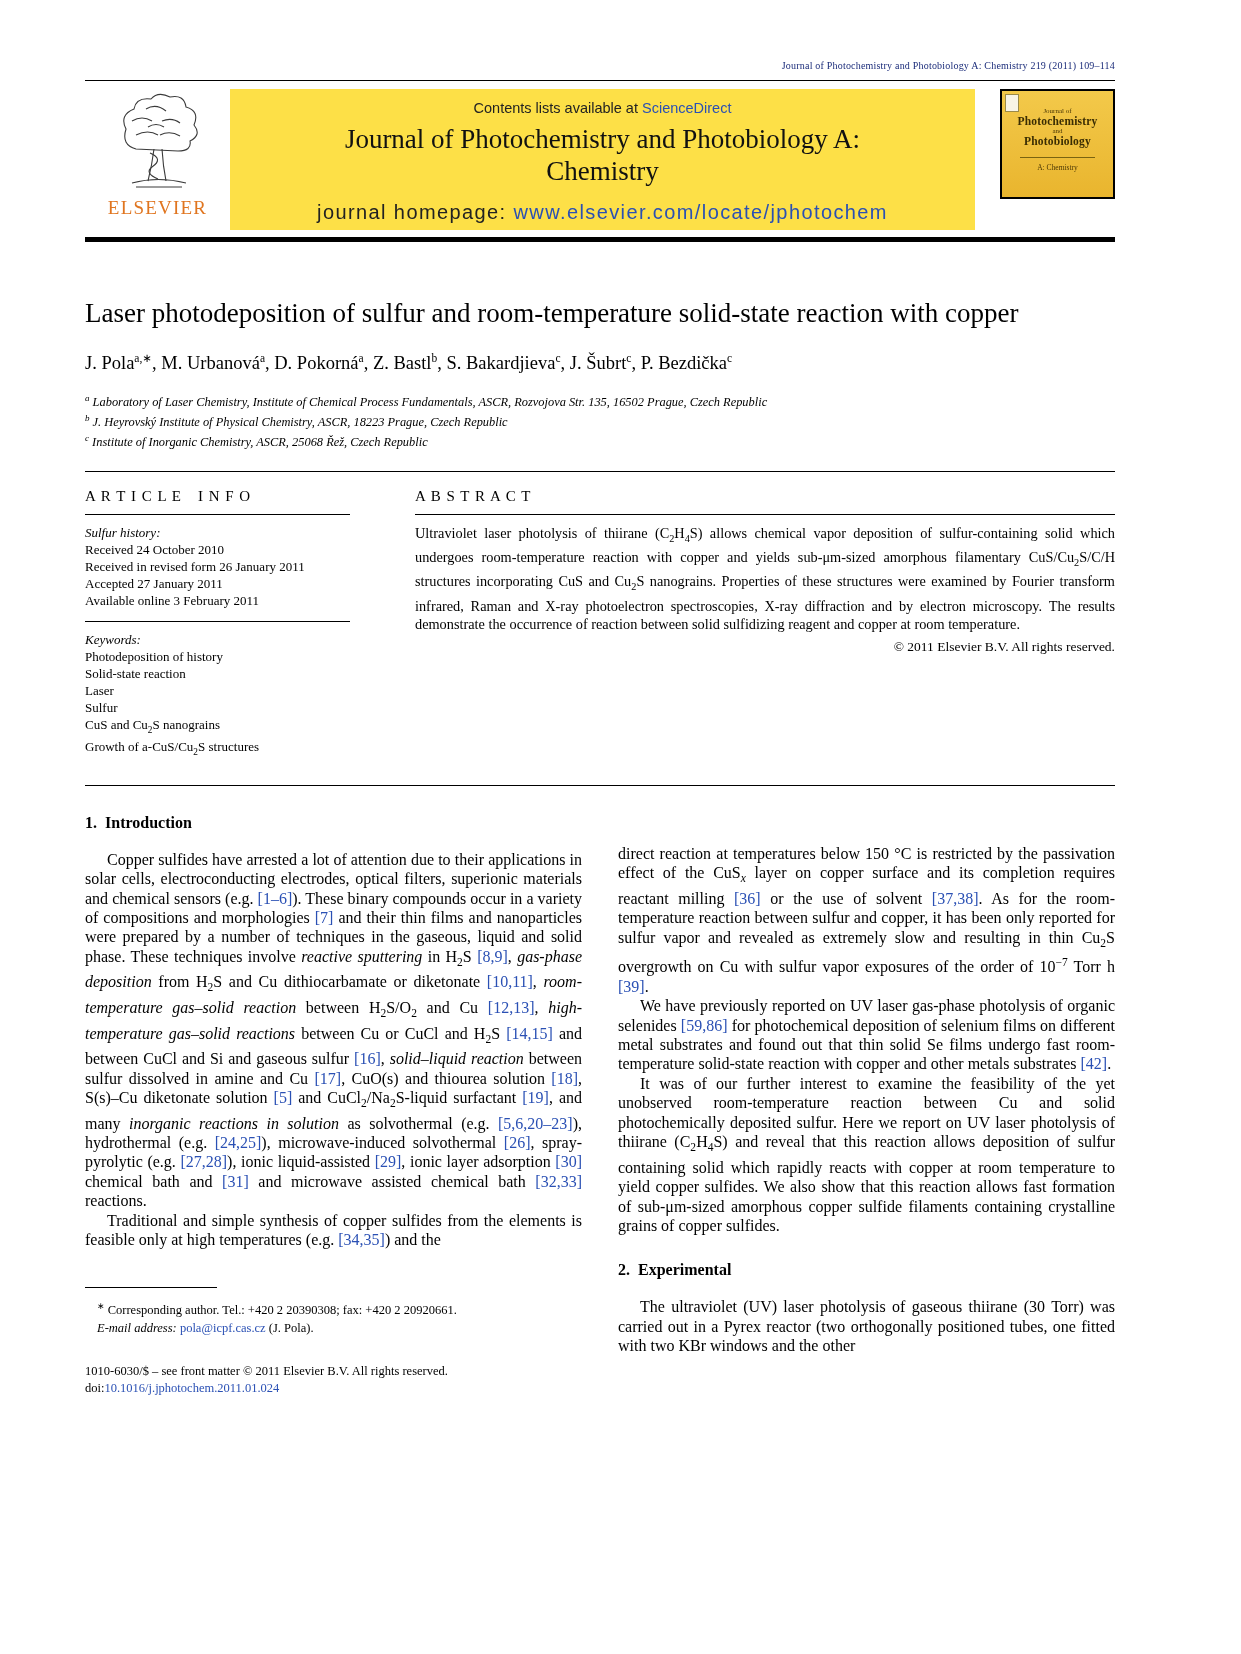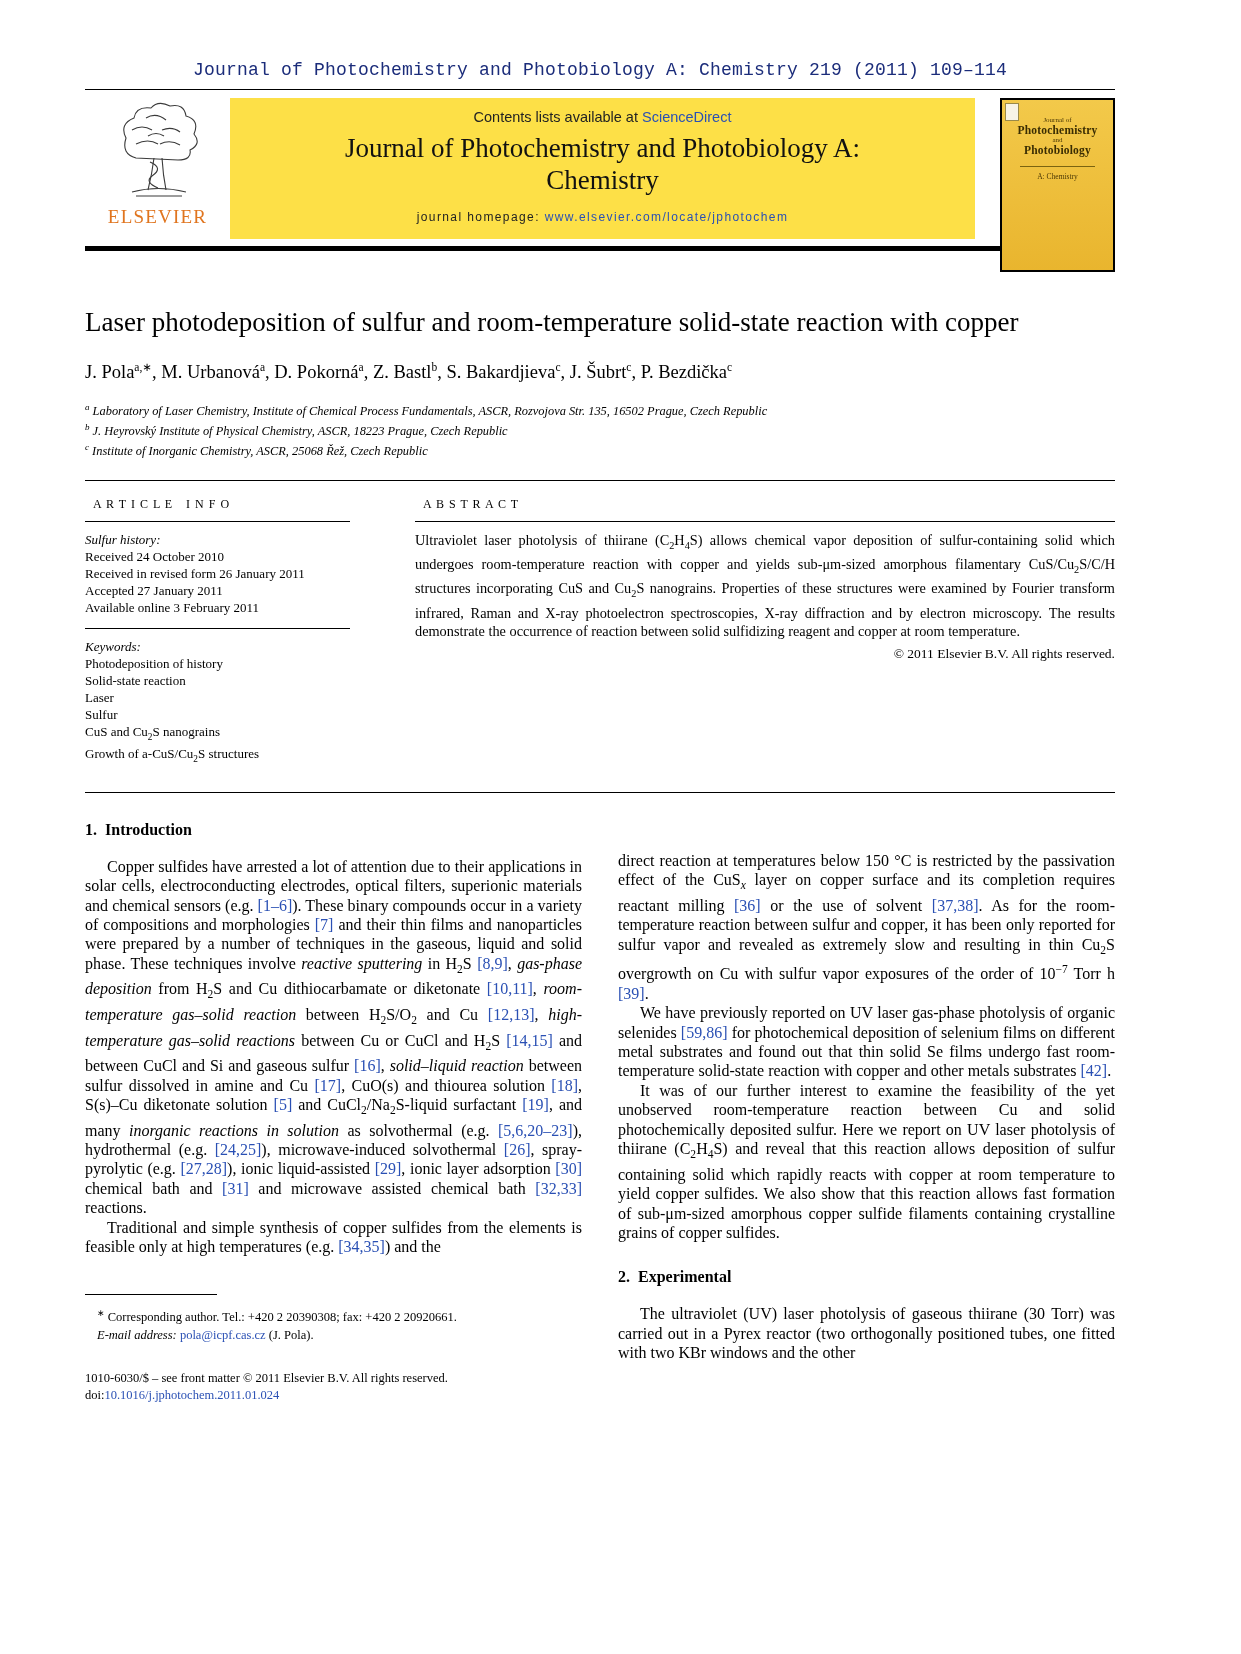--- a/index.html
+++ b/index.html
@@ -1,54 +1,54 @@
 <!DOCTYPE html>
 <html><head>
 <meta charset="utf-8">
 <style>
   * { margin:0; padding:0; box-sizing:border-box; }
   html,body { background:#fff; }
   body { width:1241px; font-family:"Liberation Serif", serif; color:#000; }
   .page { position:relative; width:1241px; height:1654px; background:#fff; overflow:hidden; }
   .content { position:relative; margin-left:85px; width:1030px; }
 
-  .top-citation { margin-top:60px; text-align:center; font-size:18px; color:#1b2c7a; letter-spacing:.2px;font-family:Liberation Mono, monospace; }
+  .top-citation { margin-top:60px; text-align:right; font-size:10px; color:#1b2c7a; letter-spacing:.2px; }
   .hairline { margin-top:9px; border-top:1px solid #000; }
 
   .header-row { display:flex; margin-top:8px; height:141px; }
   .logo-block { width:145px; position:relative; text-align:center; }
   .logo-block svg { margin-top:2px; }
   .elsevier-word { font-size:19px; color:#e0751f; letter-spacing:1.2px; margin-top:2px; font-weight:400; }
   .banner { flex:1; background:#fde047; text-align:center; padding-top:11px; }
   .contents-line { font-family:"Liberation Sans", sans-serif; font-size:14.5px; color:#222; }
   .link { color:#2a50b4; }
   .journal-title { font-size:27px; line-height:32px; color:#111; margin-top:7px; }
   .journal-title.second { margin-top:0; }
-  .homepage-line { font-family:"Liberation Sans", sans-serif; font-size:12px; letter-spacing:1.4px; margin-top:14px; color:#222; }
-  .cover { width:115px; height:174px; border:2px solid #000; background:linear-gradient(#f3c94a,#e9b52e); margin-left:25px; position:relative; text-align:center; padding-top:16px; }
+  .homepage-line { font-family:"Liberation Sans", sans-serif; font-size:20px; letter-spacing:1.4px; margin-top:14px; color:#222; }
+  .cover { width:115px; height:110px; border:2px solid #000; background:linear-gradient(#f3c94a,#e9b52e); margin-left:25px; position:relative; text-align:center; padding-top:16px; }
   .cover-corner { position:absolute; top:3px; left:3px; width:14px; height:18px; background:#f8f4e6; border:1px solid #9a8a4a; }
   .cover-top, .cover-and { font-size:7px; color:#4a3705; }
   .cover-main { font-size:11.5px; font-weight:bold; color:#3a2d03; letter-spacing:.2px; }
   .cover-rule { width:68%; margin:10px auto 5px; border-top:1px solid #7a6310; }
   .cover-bottom { font-size:7.5px; color:#4a3705; }
   .thick-rule { margin-top:7px; height:5px; background:#000; }
 
   .title { margin-top:54px; font-size:27px; line-height:35px; font-weight:400; width:1000px; }
   .authors { margin-top:20px; font-size:18.5px; }
   .authors sup { font-size:11.5px; }
   .affils { margin-top:16px; font-size:12.4px; font-style:italic; line-height:16px; }
   .affil sup { font-size:9px; }
   .full-rule { border-top:1px solid #000; }
   .r1 { margin-top:20px; }
   .r2 { margin-top:24px; }
 
   .meta-row { display:flex; margin-top:16px; }
   .info-col { width:265px; margin-right:65px; flex:none; }
   .abs-col { width:700px; flex:none; }
-  .col-heading { font-size:12px; letter-spacing:1px; margin-bottom:9px;margin-left:8px; }
+  .col-heading { font-size:15px; letter-spacing:1px; margin-bottom:9px; }
   .mini-rule { border-top:1px solid #000; margin-bottom:9px; }
   .info-italic { font-style:italic; font-size:13px; line-height:17px; }
   .info-line { font-size:13px; line-height:17px; }
   .kw-rule { margin:12px 0 9px; }
   .abs-text { font-size:14.3px; line-height:18.6px; text-align:justify; }
   .abs-copyright { margin-top:5px; text-align:right; font-size:13.5px; }
 
   .body-cols { display:flex; margin-top:28px; gap:36px;font-family:Liberation Serif, serif; }
   .col { width:497px; flex:none; }
   .col-right { padding-top:30px; }

